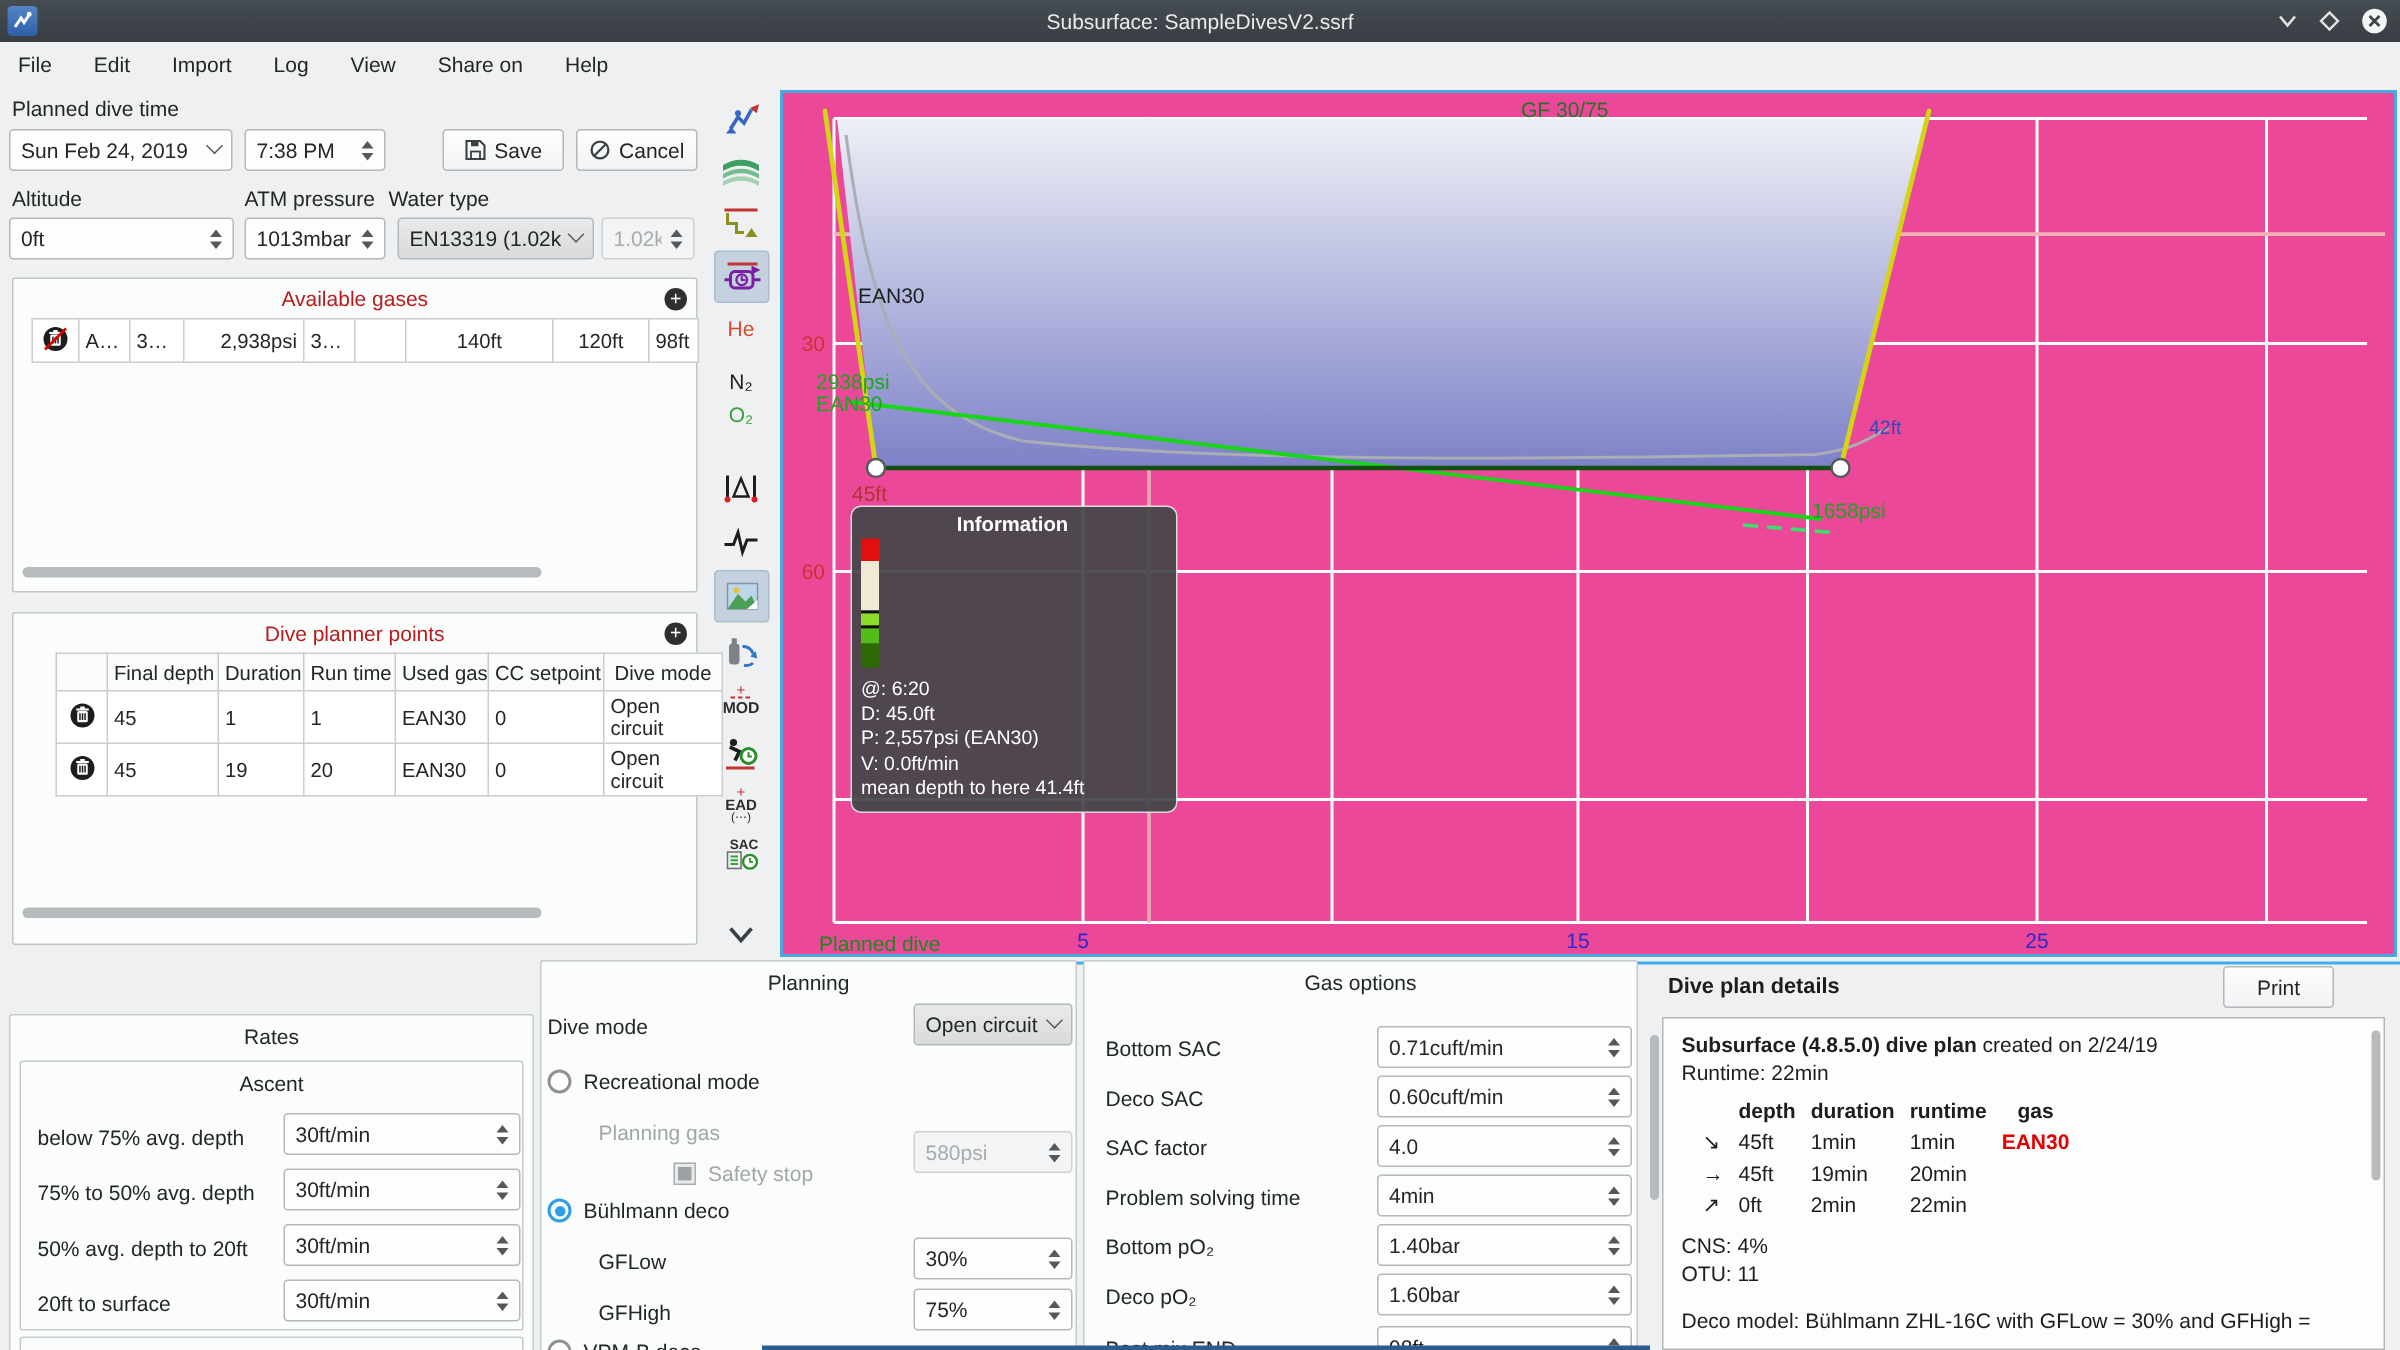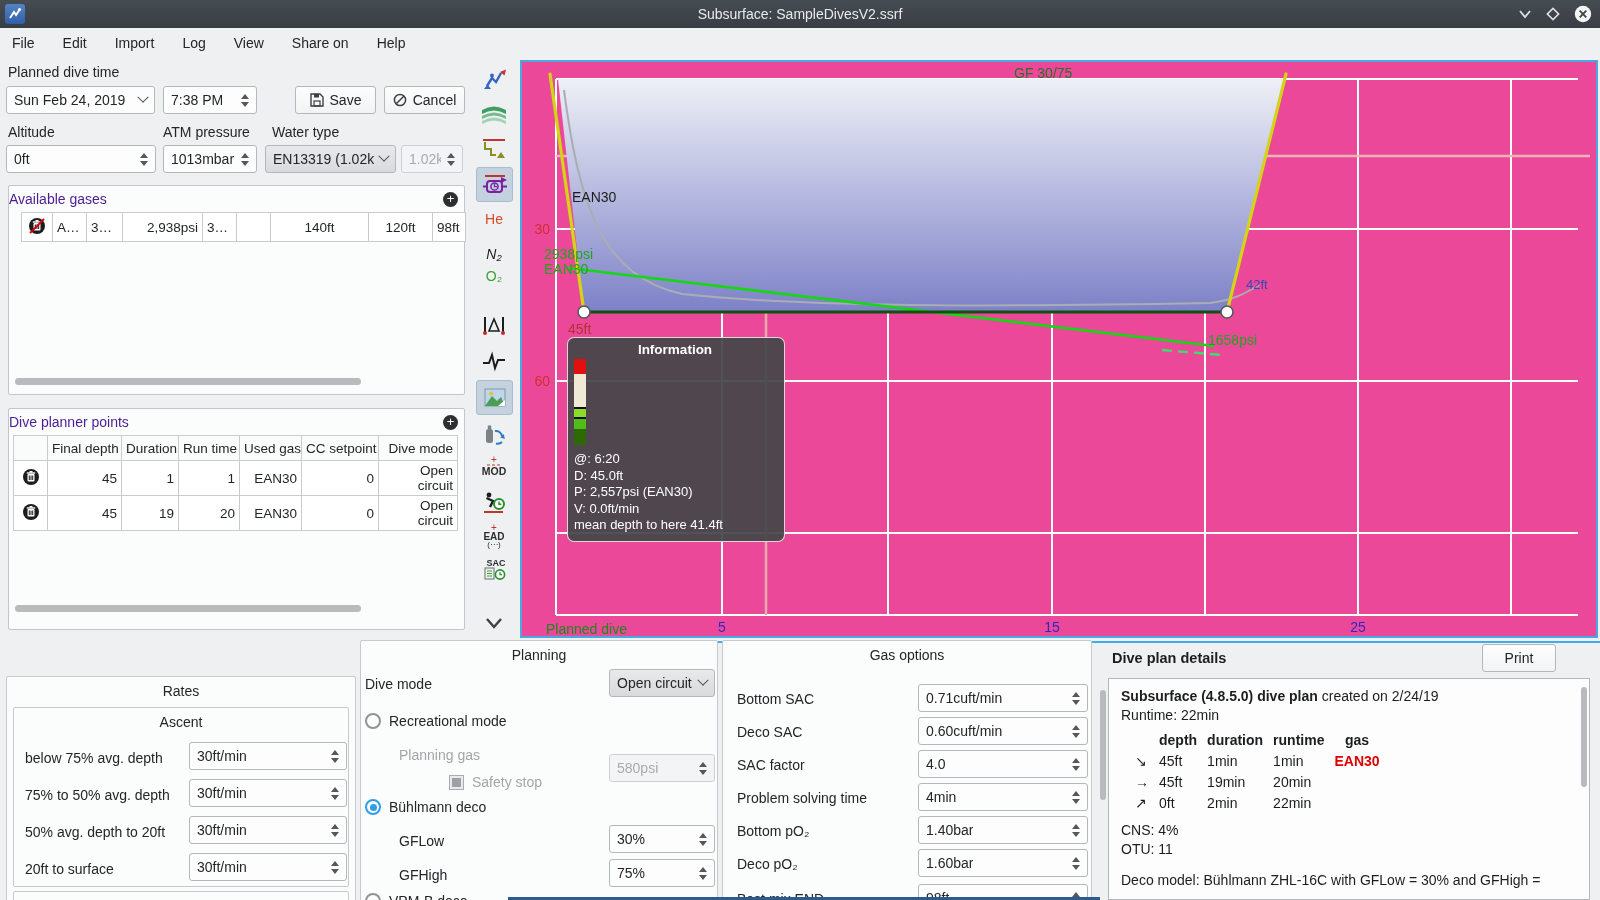--- a/index.html
+++ b/index.html
@@ -20,21 +20,21 @@
   .arr{margin-left:auto;display:flex;flex-direction:column;gap:3px;padding-left:6px;}
   .arr i{display:block;width:0;height:0;border-left:4px solid transparent;border-right:4px solid transparent;}
   .arr .up{border-bottom:5px solid #54585b;}
   .arr .dn{border-top:5px solid #54585b;}
   .chev{margin-left:auto;width:7px;height:7px;border-right:1.6px solid #54585b;border-bottom:1.6px solid #54585b;transform:rotate(45deg) translate(-2px,-2px);flex:none;}
   .disabled{color:#a8abad;background:#f3f4f5;border-color:#cdd0d2;}
   .combo.gray{background:linear-gradient(#e8e9ea,#d8dadb);}
   .btn{justify-content:center;gap:6px;background:linear-gradient(#fdfdfd,#f2f3f4);}
   
   .panel{position:absolute;background:#fbfcfc;border:1px solid #c2c6c9;border-radius:2px;box-sizing:border-box;}
-  .ptitle{text-align:left;font-size:14px;color:#4c1d95;padding-top:5px;}
+  .ptitle{text-align:center;font-size:14px;color:#b91c1c;padding-top:5px;}
   .plus{position:absolute;right:6px;top:6px;width:15px;height:15px;border-radius:50%;background:#2d2f31;color:#fff;font-size:13px;line-height:14px;text-align:center;}
   table.grid{border-collapse:collapse;table-layout:fixed;font-size:13.5px;color:#232627;background:#fff;}
   table.grid th,table.grid td{border:1px solid #c9ccce;padding:2px 4px;font-weight:normal;overflow:hidden;white-space:nowrap;}
   table.grid th{background:#fafbfb;}
   .scrollh{position:absolute;height:7px;border-radius:4px;background:#b7bbbe;}
   .scrollv{position:absolute;width:6px;border-radius:3px;background:#b7bbbe;}
   
   .tbtn{position:absolute;left:476px;width:35px;height:33px;border-radius:3px;display:flex;align-items:center;justify-content:center;}
   .tbtn.sel{background:#c4d2e0;border:1px solid #a9bdce;}
   .tbtn svg text{font-family:"Liberation Sans","DejaVu Sans",sans-serif;}
@@ -122,21 +122,21 @@
   <div class="btn" style="left:384px;top:86px;width:81px;">
     <svg width="14" height="14" viewBox="0 0 14 14">
         <circle cx="7" cy="7" r="5.6" fill="none" stroke="#3b4045" stroke-width="1.5"></circle>
         <path d="M3.2 10.8 L10.8 3.2" stroke="#3b4045" stroke-width="1.5"></path>
       </svg>
     <span>Cancel</span>
   </div>
 
   <div class="abs lbl" style="left:8px;top:124px;">Altitude</div>
   <div class="abs lbl" style="left:163px;top:124px;">ATM pressure</div>
-  <div class="abs lbl" style="left:272px;top:124px;">Water type</div>
+  <div class="abs lbl" style="left:259px;top:124px;">Water type</div>
   <div class="spin" style="left:6px;top:145px;width:150px;">
     <span class="val">0ft</span>
       <span class="arr">
         <i class="up"></i>
         <i class="dn"></i>
       </span>
   </div>
   <div class="spin" style="left:163px;top:145px;width:94px;">
     <span class="val">1013mbar</span>
       <span class="arr">
@@ -193,21 +193,21 @@
         <td>98ft</td>
       </tr>
     </tbody>
       </table>
     <div class="scrollh" style="left:6px;top:192px;width:346px;"></div>
   </div>
 
   <div class="panel" style="left:8px;top:408px;width:457px;height:222px;">
     <div class="ptitle">Dive planner points</div>
     <div class="plus">+</div>
-    <table class="grid" style="position:absolute;left:4px;top:26px;width:444px;text-align:right;">
+    <table class="grid" style="position:absolute;left:28px;top:26px;width:444px;">
       <colgroup>
           <col style="width:34px">
           <col style="width:74px">
           <col style="width:57px">
           <col style="width:61px">
           <col style="width:62px">
           <col style="width:77px">
           <col style="width:79px">
         </colgroup>
       <tbody>
@@ -286,21 +286,21 @@
         <path d="M12.5 12 v2.7 h2.5" stroke="#7b1fa2" stroke-width="1.3" fill="none"></path>
         <line x1="1" y1="14.5" x2="5" y2="14.5" stroke="#7b1fa2" stroke-width="2"></line>
         <line x1="20" y1="14.5" x2="25" y2="14.5" stroke="#7b1fa2" stroke-width="2"></line>
       </svg>
     </div>
   <div class="tbtn" style="top:202px;">
       <svg width="26" height="26" viewBox="0 0 26 26">
         <text x="13" y="18" text-anchor="middle" font-size="14" fill="#d84a2a">He</text>
       </svg>
     </div>
-  <div class="tbtn" style="top:237px;font-style:italic;">
+  <div class="tbtn" style="top:237px;">
       <svg width="26" height="26" viewBox="0 0 26 26">
         <text x="13" y="18" text-anchor="middle" font-size="14" fill="#1b1d1e">N₂</text>
       </svg>
     </div>
   <div class="tbtn" style="top:259px;">
       <svg width="26" height="26" viewBox="0 0 26 26">
         <text x="13" y="18" text-anchor="middle" font-size="14" fill="#3aa33a">O₂</text>
       </svg>
     </div>
   <div class="tbtn" style="top:307px;">

